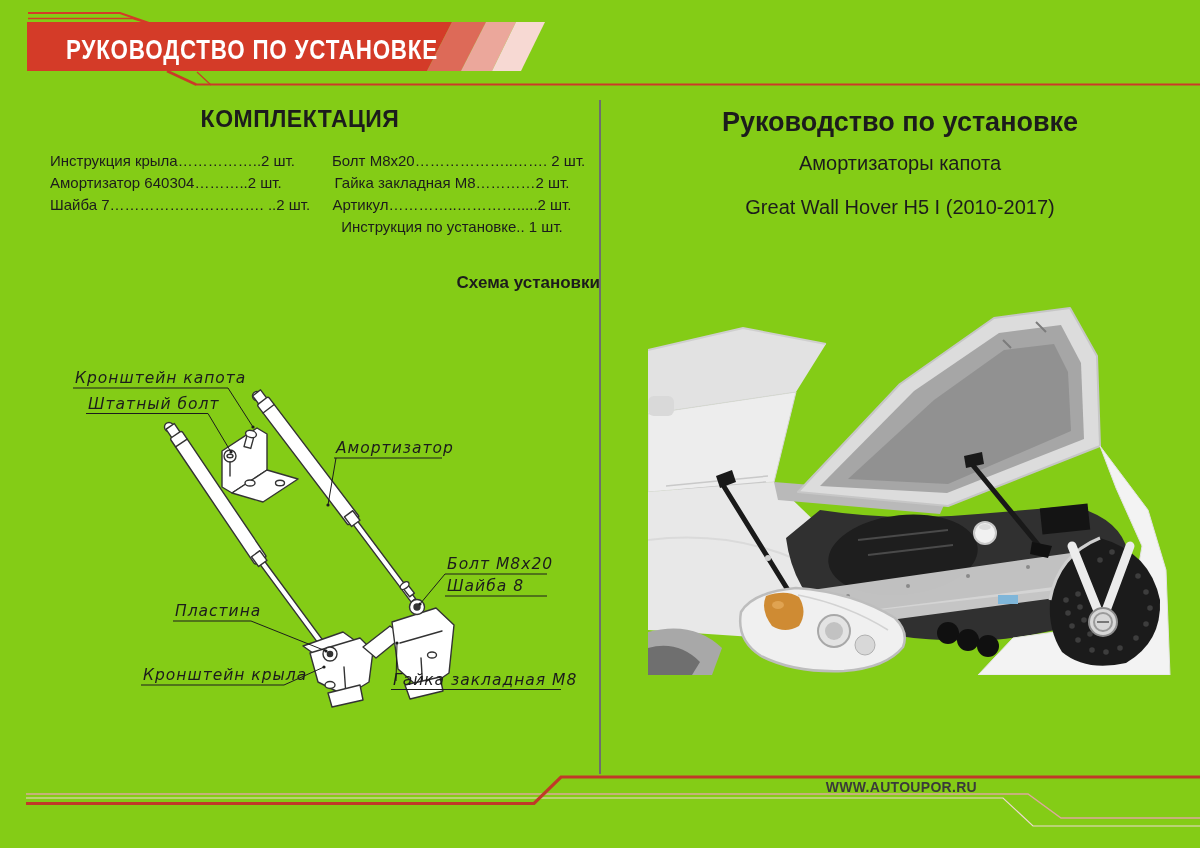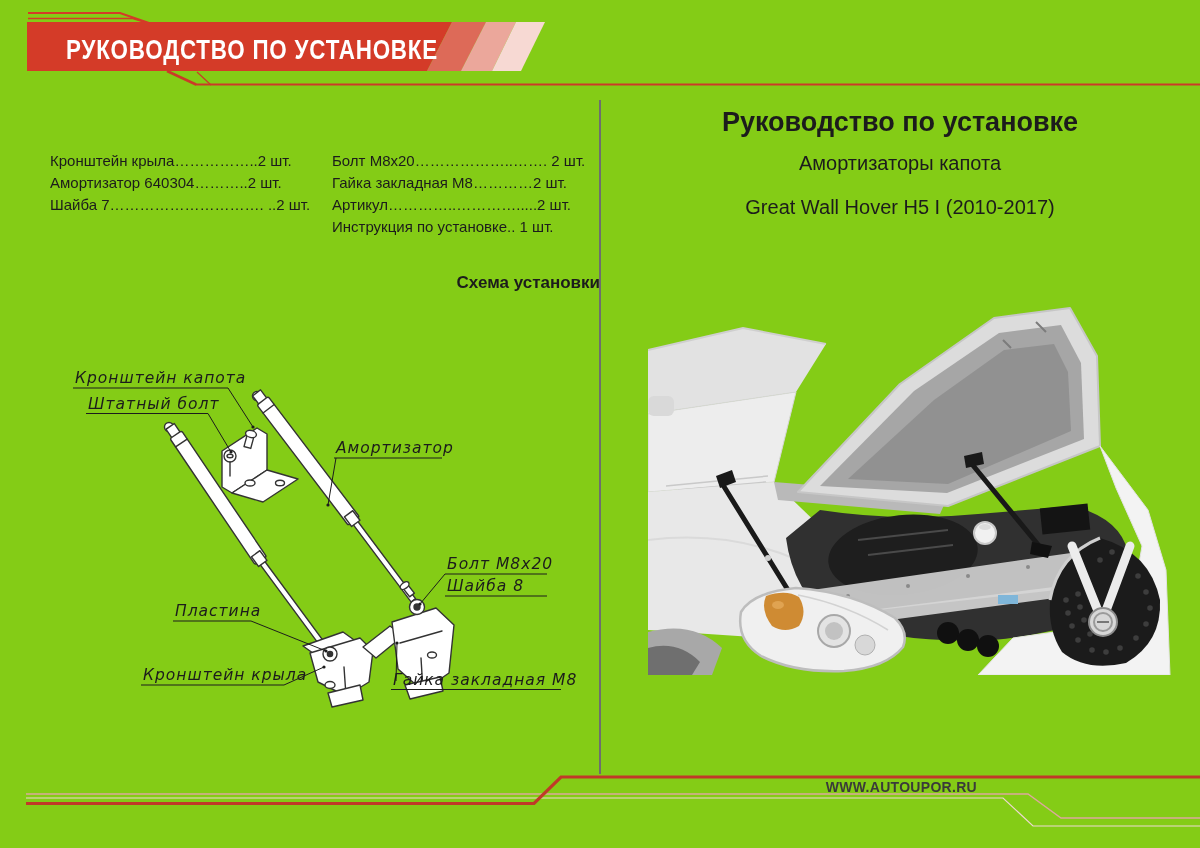--- a/index.html
+++ b/index.html
@@ -3,21 +3,21 @@
 <meta charset="utf-8">
 <style>
   html,body{margin:0;padding:0;background:#ffffff;}
   #page{position:relative;width:1200px;height:848px;background:#84cc16;overflow:hidden;
         font-family:"Liberation Sans",sans-serif;color:#1c1c1c;}
   .abs{position:absolute;}
   
   #kit-title{left:0;top:106px;width:600px;text-align:center;font-size:23px;font-weight:bold;letter-spacing:.5px;}
   .kit-col{top:150px;font-size:15px;line-height:22px;white-space:nowrap;}
   #kit-col1{left:50px;width:270px;}
-  #kit-col2{left:332px;width:240px;}
+  #kit-col2{left:332px;width:240px;text-align:center;}
   #schema-title{left:0;top:273px;width:600px;text-align:right;font-size:17px;font-weight:bold;}
   
   #right-head{left:600px;top:107px;width:600px;text-align:center;}
   #right-head h2{margin:0 0 14px 0;font-size:27px;font-weight:bold;}
   #right-head p{margin:0 0 21px 0;font-size:20px;font-weight:400;}
   
   #divider{left:599px;top:100px;width:2px;height:674px;background:#6e6e6e;}
   
   text{font-family:"Liberation Sans",sans-serif;}
   .draft-label{font-family:"DejaVu Sans",sans-serif;font-style:italic;font-size:15.5px;letter-spacing:1px;fill:#1c1c1c;}
@@ -35,23 +35,24 @@
     <polygon points="486,22 516,22 492,71 461,71" fill="#eba79b"></polygon>
     <polygon points="516,22 545,22 521,71 492,71" fill="#f7d9d3"></polygon>
     <text x="66" y="59" font-size="28" font-weight="bold" fill="#ffffff" letter-spacing="1" textLength="372" lengthAdjust="spacingAndGlyphs">РУКОВОДСТВО ПО УСТАНОВКЕ</text>
     <path d="M167,71 L196,84.5" stroke="#cb3a28" stroke-width="2.6"></path>
     <path d="M197,72 L211,85" stroke="#cb3a28" stroke-width="1.2"></path>
     <path d="M195,84.5 H1200" stroke="#cb3a28" stroke-width="2"></path>
   </svg>
 
   <div id="divider" class="abs"></div>
 
+  <div id="kit-title" class="abs">КОМПЛЕКТАЦИЯ</div>
 
   <div id="kit-col1" class="abs kit-col">
-    <div>Кронштейн крыла……………..2 шт.</div>
+    <div>Инструкция крыла……………..2 шт.</div>
     <div>Амортизатор 640304………..2 шт.</div>
     <div>Шайба 7…………………………. ..2 шт.</div>
   </div>
   <div id="kit-col2" class="abs kit-col">
     <div>Болт М8х20………………..……. 2 шт.</div>
     <div>Гайка закладная М8…………2 шт.</div>
     <div>Артикул…………..………….....2 шт.</div>
     <div>Инструкция по установке.. 1 шт.</div>
   </div>
 

